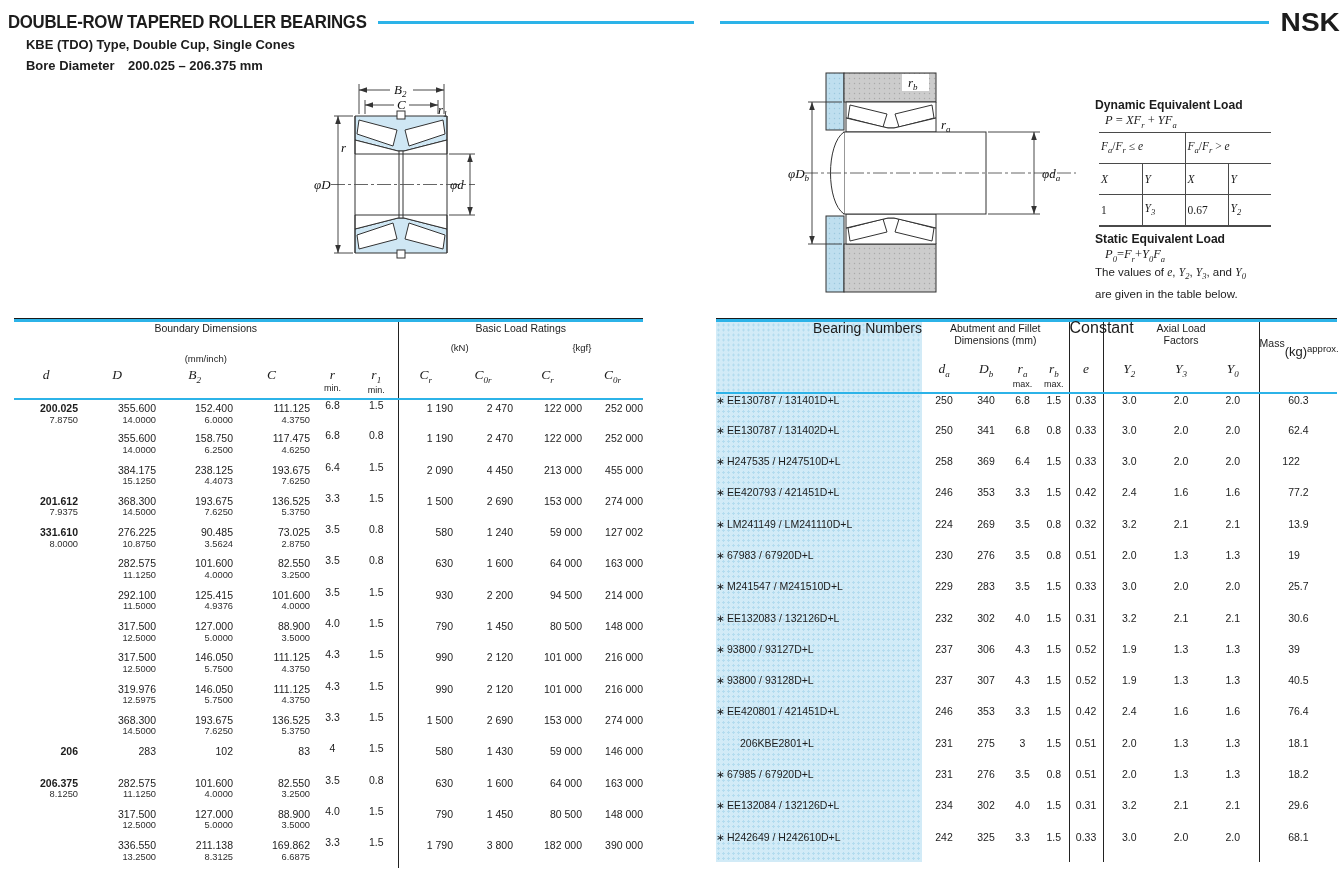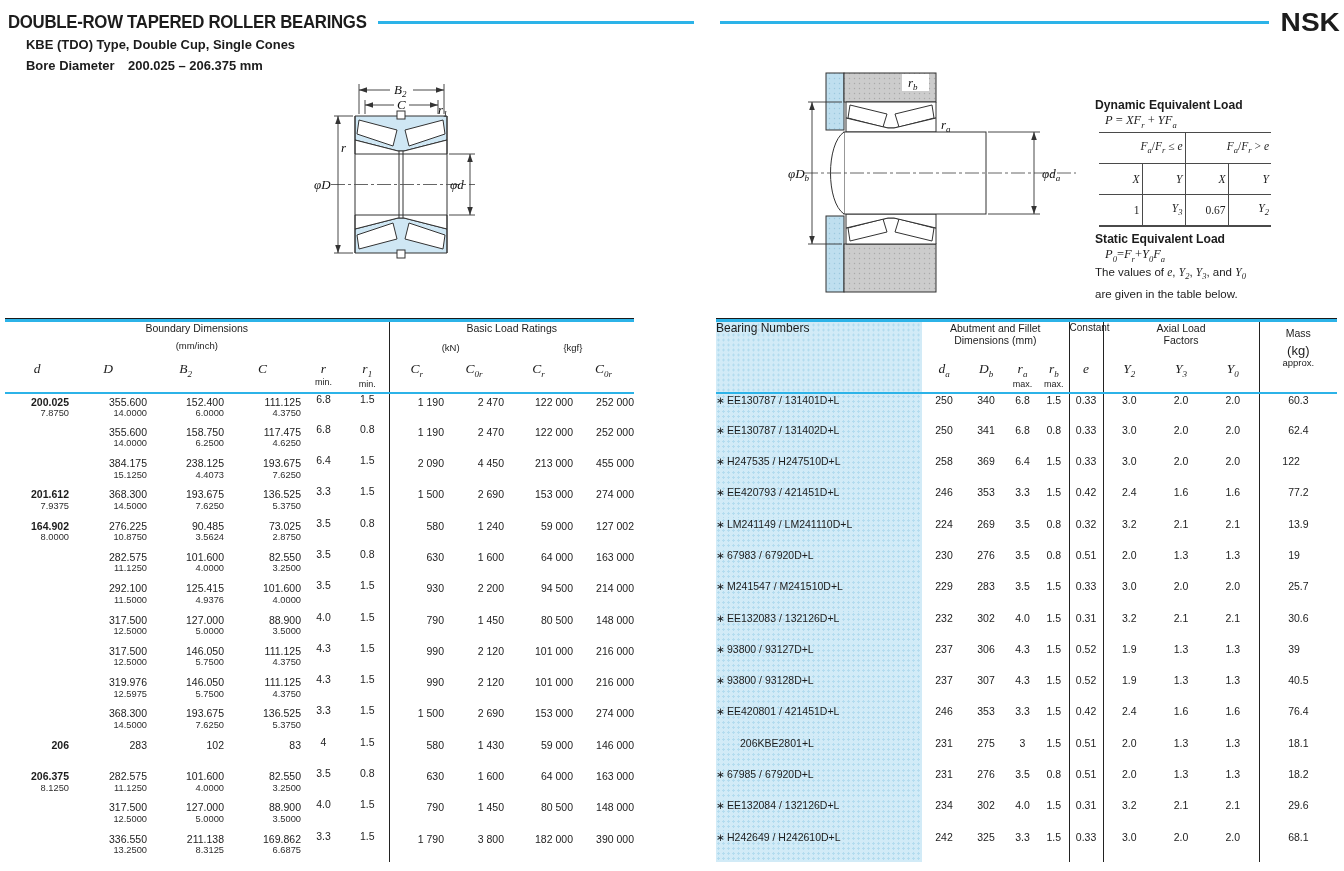--- a/index.html
+++ b/index.html
@@ -25,69 +25,69 @@
   .math{font-family:"Liberation Serif",serif}
   .math i{font-style:italic}
   .math sub,.mixed sub{font-family:"Liberation Serif",serif;font-style:italic;font-size:8.5px}
   .mixed i{font-family:"Liberation Serif",serif;font-style:italic}
 
   
   .loadinfo{left:1095px;top:96px;width:252px}
   .loadinfo h3{margin:2px 0 1px;font-size:12.5px;font-weight:bold;transform:scaleX(.97);transform-origin:left;white-space:nowrap}
   .formula{margin:0 0 1px 10px;font-size:12.5px}
   table.dyn{border-collapse:collapse;width:172px;margin:2px 0 5px 4px;table-layout:fixed}
-  table.dyn td{border-top:1px solid #4a4a4a;text-align:right;font-size:11.5px;height:18px;padding:3px 2px}
+  table.dyn td{border-top:1px solid #4a4a4a;text-align:left;font-size:11.5px;height:18px;padding:3px 2px}
   table.dyn td+td{border-left:1px solid #4a4a4a}
   table.dyn tr.valrow td{border-bottom:2px solid #4a4a4a}
   .cond{font-size:11.5px}
   .xyrow td{font-style:italic}
   .mixed{font-size:11.5px;line-height:17px}
 
   
   svg{display:block}
   .svgm{font-family:"Liberation Serif",serif;font-style:italic;font-size:13px;fill:#111}
   .svgs{font-size:9px}
   .thin{stroke:#333;stroke-width:1;fill:none}
   .dim{stroke:#333;stroke-width:.9;fill:none}
   .part{stroke:#333;stroke-width:1}
   .cl{stroke:#555;stroke-width:.9;stroke-dasharray:14 3 3 3;fill:none}
 
   
   .tblwrap{position:absolute;top:318px;border-top:1px solid #1a1a1a}
-  .lwrap{left:5px;width:629px}
+  .lwrap{left:14px;width:629px}
   .rwrap{left:716px;width:621px}
   table.cat{border-collapse:collapse;table-layout:fixed;width:100%;border-top:3px solid var(--cyan)}
   table.cat th,table.cat td{padding:0;font-weight:normal;vertical-align:top}
   .grp th{text-align:center;font-size:10.5px;line-height:12px;padding-top:5px}
-  .grp .unit{font-size:9.5px;margin-top:6px}
+  .grp .unit{font-size:9.5px;margin-top:19px}
   .unitrow{display:flex;margin-top:8px}
   .unitrow span{flex:1;text-align:center;font-size:9.5px}
   tr.grp{height:38px}
   tr.vrow{height:34px}
   .vrow th{text-align:center;padding-top:5px;border-bottom:2px solid var(--cyan)}
   .vrow th i{font-family:"Liberation Serif",serif;font-style:italic;font-size:13.5px}
   .vrow th sub{font-family:"Liberation Serif",serif;font-style:italic;font-size:9px}
   .vrow th .note{font-size:9px;line-height:10px}
   .sepR{border-right:1px solid var(--line)}
   tbody tr{height:31.3px}
   td.num{text-align:right;padding-right:10px}
   td.dcol .mm{font-weight:bold}
   .mm{font-size:10.5px;line-height:11.5px;padding-top:3px;white-space:nowrap}
   .inch{font-size:9.3px;line-height:10.5px;color:#2e2e2e;white-space:nowrap}
   td.ctr{text-align:center;font-size:10.5px;padding-top:3px}
   td.ctr .mm{padding-top:0}
   td.load{text-align:right;padding-right:7px}
   
-  th.bearing{background-color:var(--blue-bg);background-image:radial-gradient(var(--blue-dot) 1px,transparent 1.3px);background-size:5px 5px;vertical-align:middle;text-align:left;font-size:12px;border-bottom:2px solid var(--cyan)}
+  th.bearing{background-color:var(--blue-bg);background-image:radial-gradient(var(--blue-dot) 1px,transparent 1.3px);background-size:5px 5px;vertical-align:middle;text-align:right;font-size:14px;border-bottom:2px solid var(--cyan)}
   td.bn{background-color:var(--blue-bg);background-image:radial-gradient(var(--blue-dot) 1px,transparent 1.3px);background-size:5px 5px;font-size:10.5px;font-weight:bold;padding:6px 0 0 10px;white-space:nowrap}
   td.bn .star{display:inline-block;width:11px;font-weight:normal}
   td.bn .nostar{margin-left:13px}
-  th.consth{font-size:10px;text-align:center;padding-top:5px}
+  th.consth{font-size:16px;text-align:center;padding-top:5px}
   th.massh{border-bottom:2px solid var(--cyan)}
-  .massin{display:flex;flex-direction:column;align-items:center;height:100%;font-size:10.5px;padding-top:5px}
+  .massin{display:flex;flex-direction:row;align-items:center;height:100%;font-size:10.5px;padding-top:5px}
   .massin .unit{font-size:13px}
   .massin .approx{margin-top:auto;font-size:9.5px;padding-bottom:3px}
   td.mass{display:flex;padding-top:3px;font-size:10.5px}
   td.mass .mi{width:52%;text-align:right}
   td.mass .md{text-align:left}
 </style>
 </head>
 <body>
 
 <div class="title-row">
@@ -420,21 +420,21 @@
           </td>
           <td class="load">
             <div class="mm">153 000</div>
           </td>
           <td class="load">
             <div class="mm">274 000</div>
           </td>
         </tr>
         <tr>
           <td class="num dcol">
-            <div class="mm">164.902</div>
+            <div class="mm">331.610</div>
             <div class="inch">8.0000</div>
           </td>
           <td class="num">
             <div class="mm">276.225</div>
             <div class="inch">10.8750</div>
           </td>
           <td class="num">
             <div class="mm">90.485</div>
             <div class="inch">3.5624</div>
           </td>

